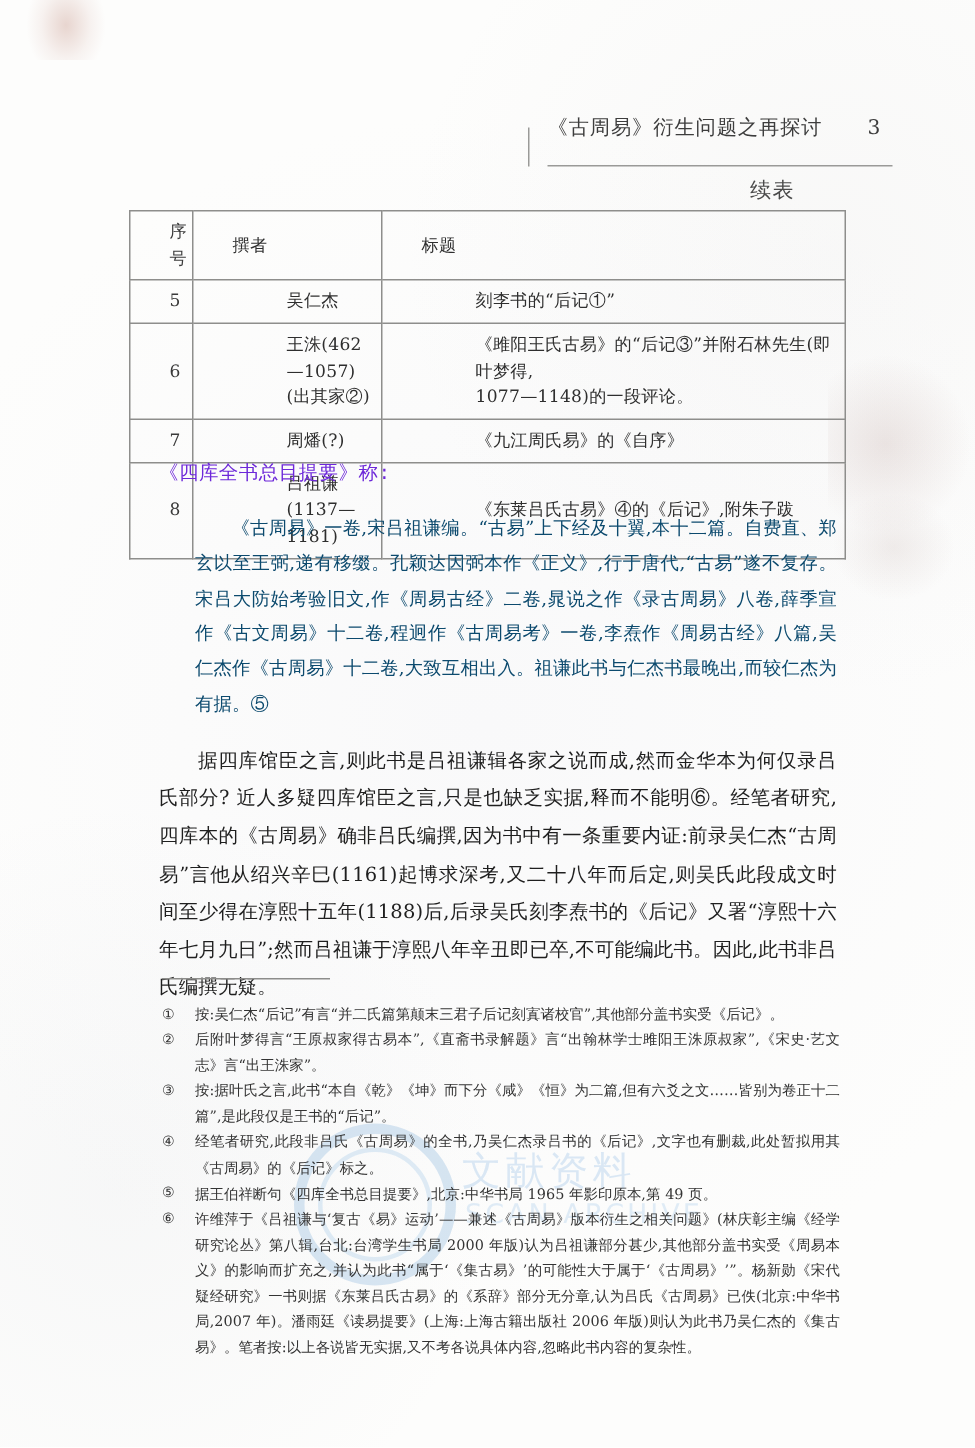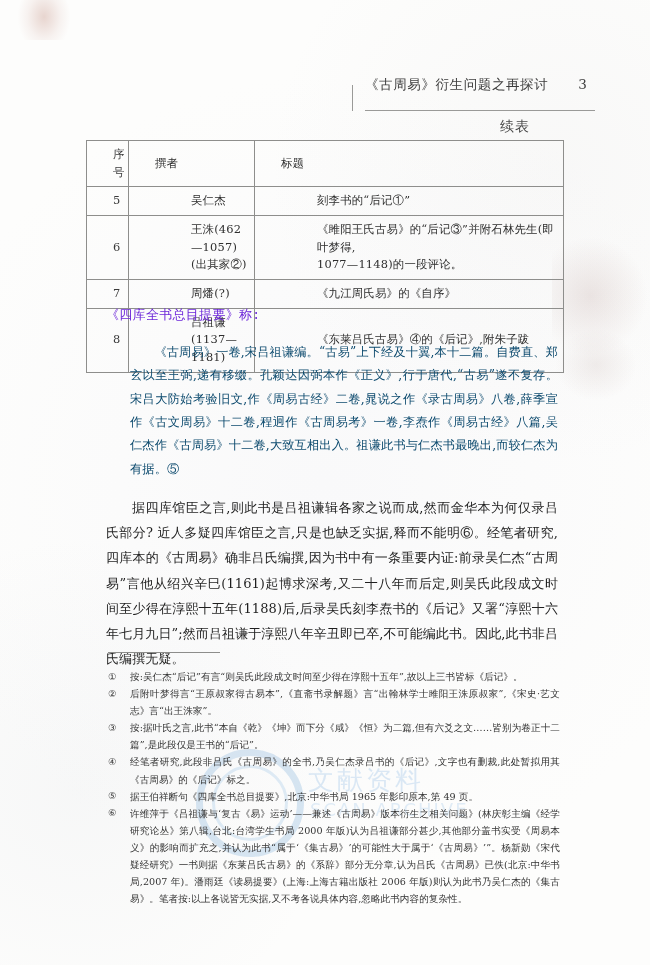--- a/index.html
+++ b/index.html
@@ -346,21 +346,21 @@
         <p>《古周易》一卷,宋吕祖谦编。“古易”上下经及十翼,本十二篇。自费直、郑玄以至王弼,递有移缀。孔颖达因弼本作《正义》,行于唐代,“古易”遂不复存。宋吕大防始考验旧文,作《周易古经》二卷,晁说之作《录古周易》八卷,薛季宣作《古文周易》十二卷,程迥作《古周易考》一卷,李焘作《周易古经》八篇,吴仁杰作《古周易》十二卷,大致互相出入。祖谦此书与仁杰书最晚出,而较仁杰为有据。⑤</p>
       </blockquote>
       <p class="para">据四库馆臣之言,则此书是吕祖谦辑各家之说而成,然而金华本为何仅录吕氏部分? 近人多疑四库馆臣之言,只是也缺乏实据,释而不能明⑥。经笔者研究,四库本的《古周易》确非吕氏编撰,因为书中有一条重要内证:前录吴仁杰“古周易”言他从绍兴辛巳(1161)起博求深考,又二十八年而后定,则吴氏此段成文时间至少得在淳熙十五年(1188)后,后录吴氏刻李焘书的《后记》又署“淳熙十六年七月九日”;然而吕祖谦于淳熙八年辛丑即已卒,不可能编此书。因此,此书非吕氏编撰无疑。</p>
     </div>
 
     <div class="fn-rule"></div>
 
     <div class="footnotes">
       <div class="fn">
         <span class="fn-mark">①</span>
-        <span class="fn-text">按:吴仁杰“后记”有言“则吴氏此段成文时间至少得在淳熙十五年”,故以上三书皆标《后记》。</span>
+        <span class="fn-text">按:吴仁杰“后记”有言“并二氏篇第颠末三君子后记刻寘诸校官”,其他部分盖书实受《后记》。</span>
       </div>
       <div class="fn">
         <span class="fn-mark">②</span>
         <span class="fn-text">后附叶梦得言“王原叔家得古易本”,《直斋书录解题》言“出翰林学士雎阳王洙原叔家”,《宋史·艺文志》言“出王洙家”。</span>
       </div>
       <div class="fn">
         <span class="fn-mark">③</span>
         <span class="fn-text">按:据叶氏之言,此书“本自《乾》《坤》而下分《咸》《恒》为二篇,但有六爻之文……皆别为卷正十二篇”,是此段仅是王书的“后记”。</span>
       </div>
       <div class="fn">

